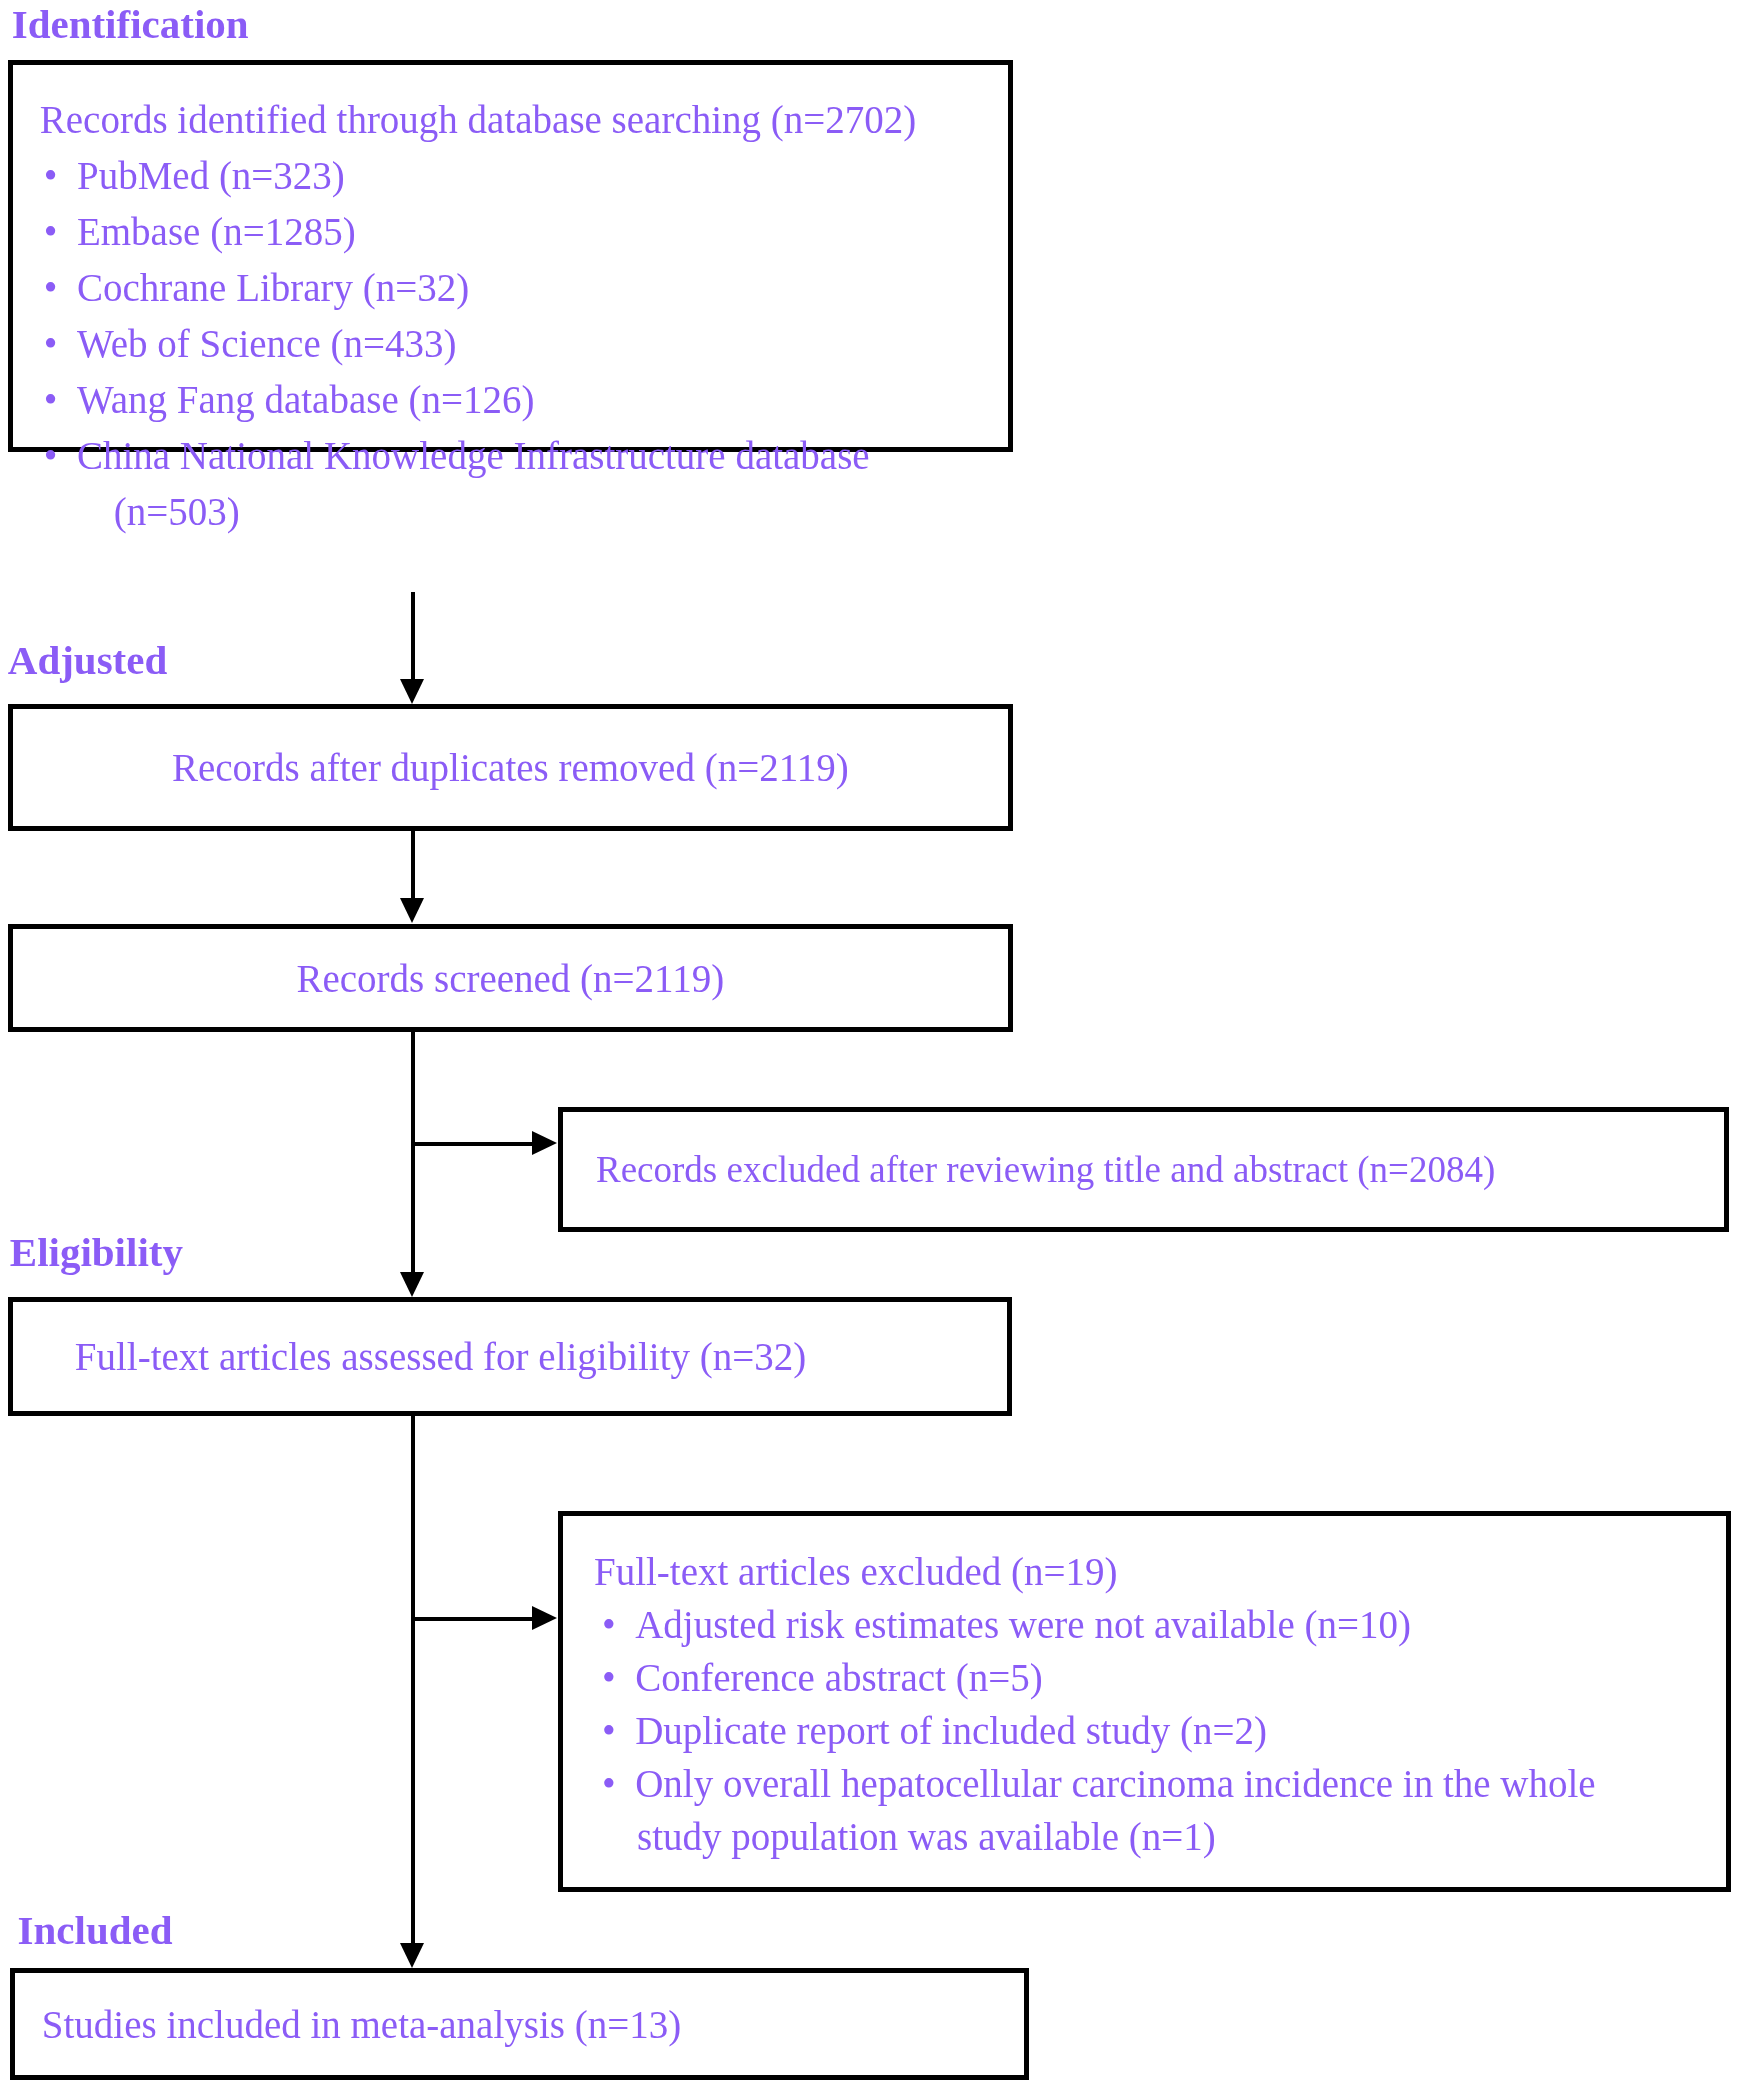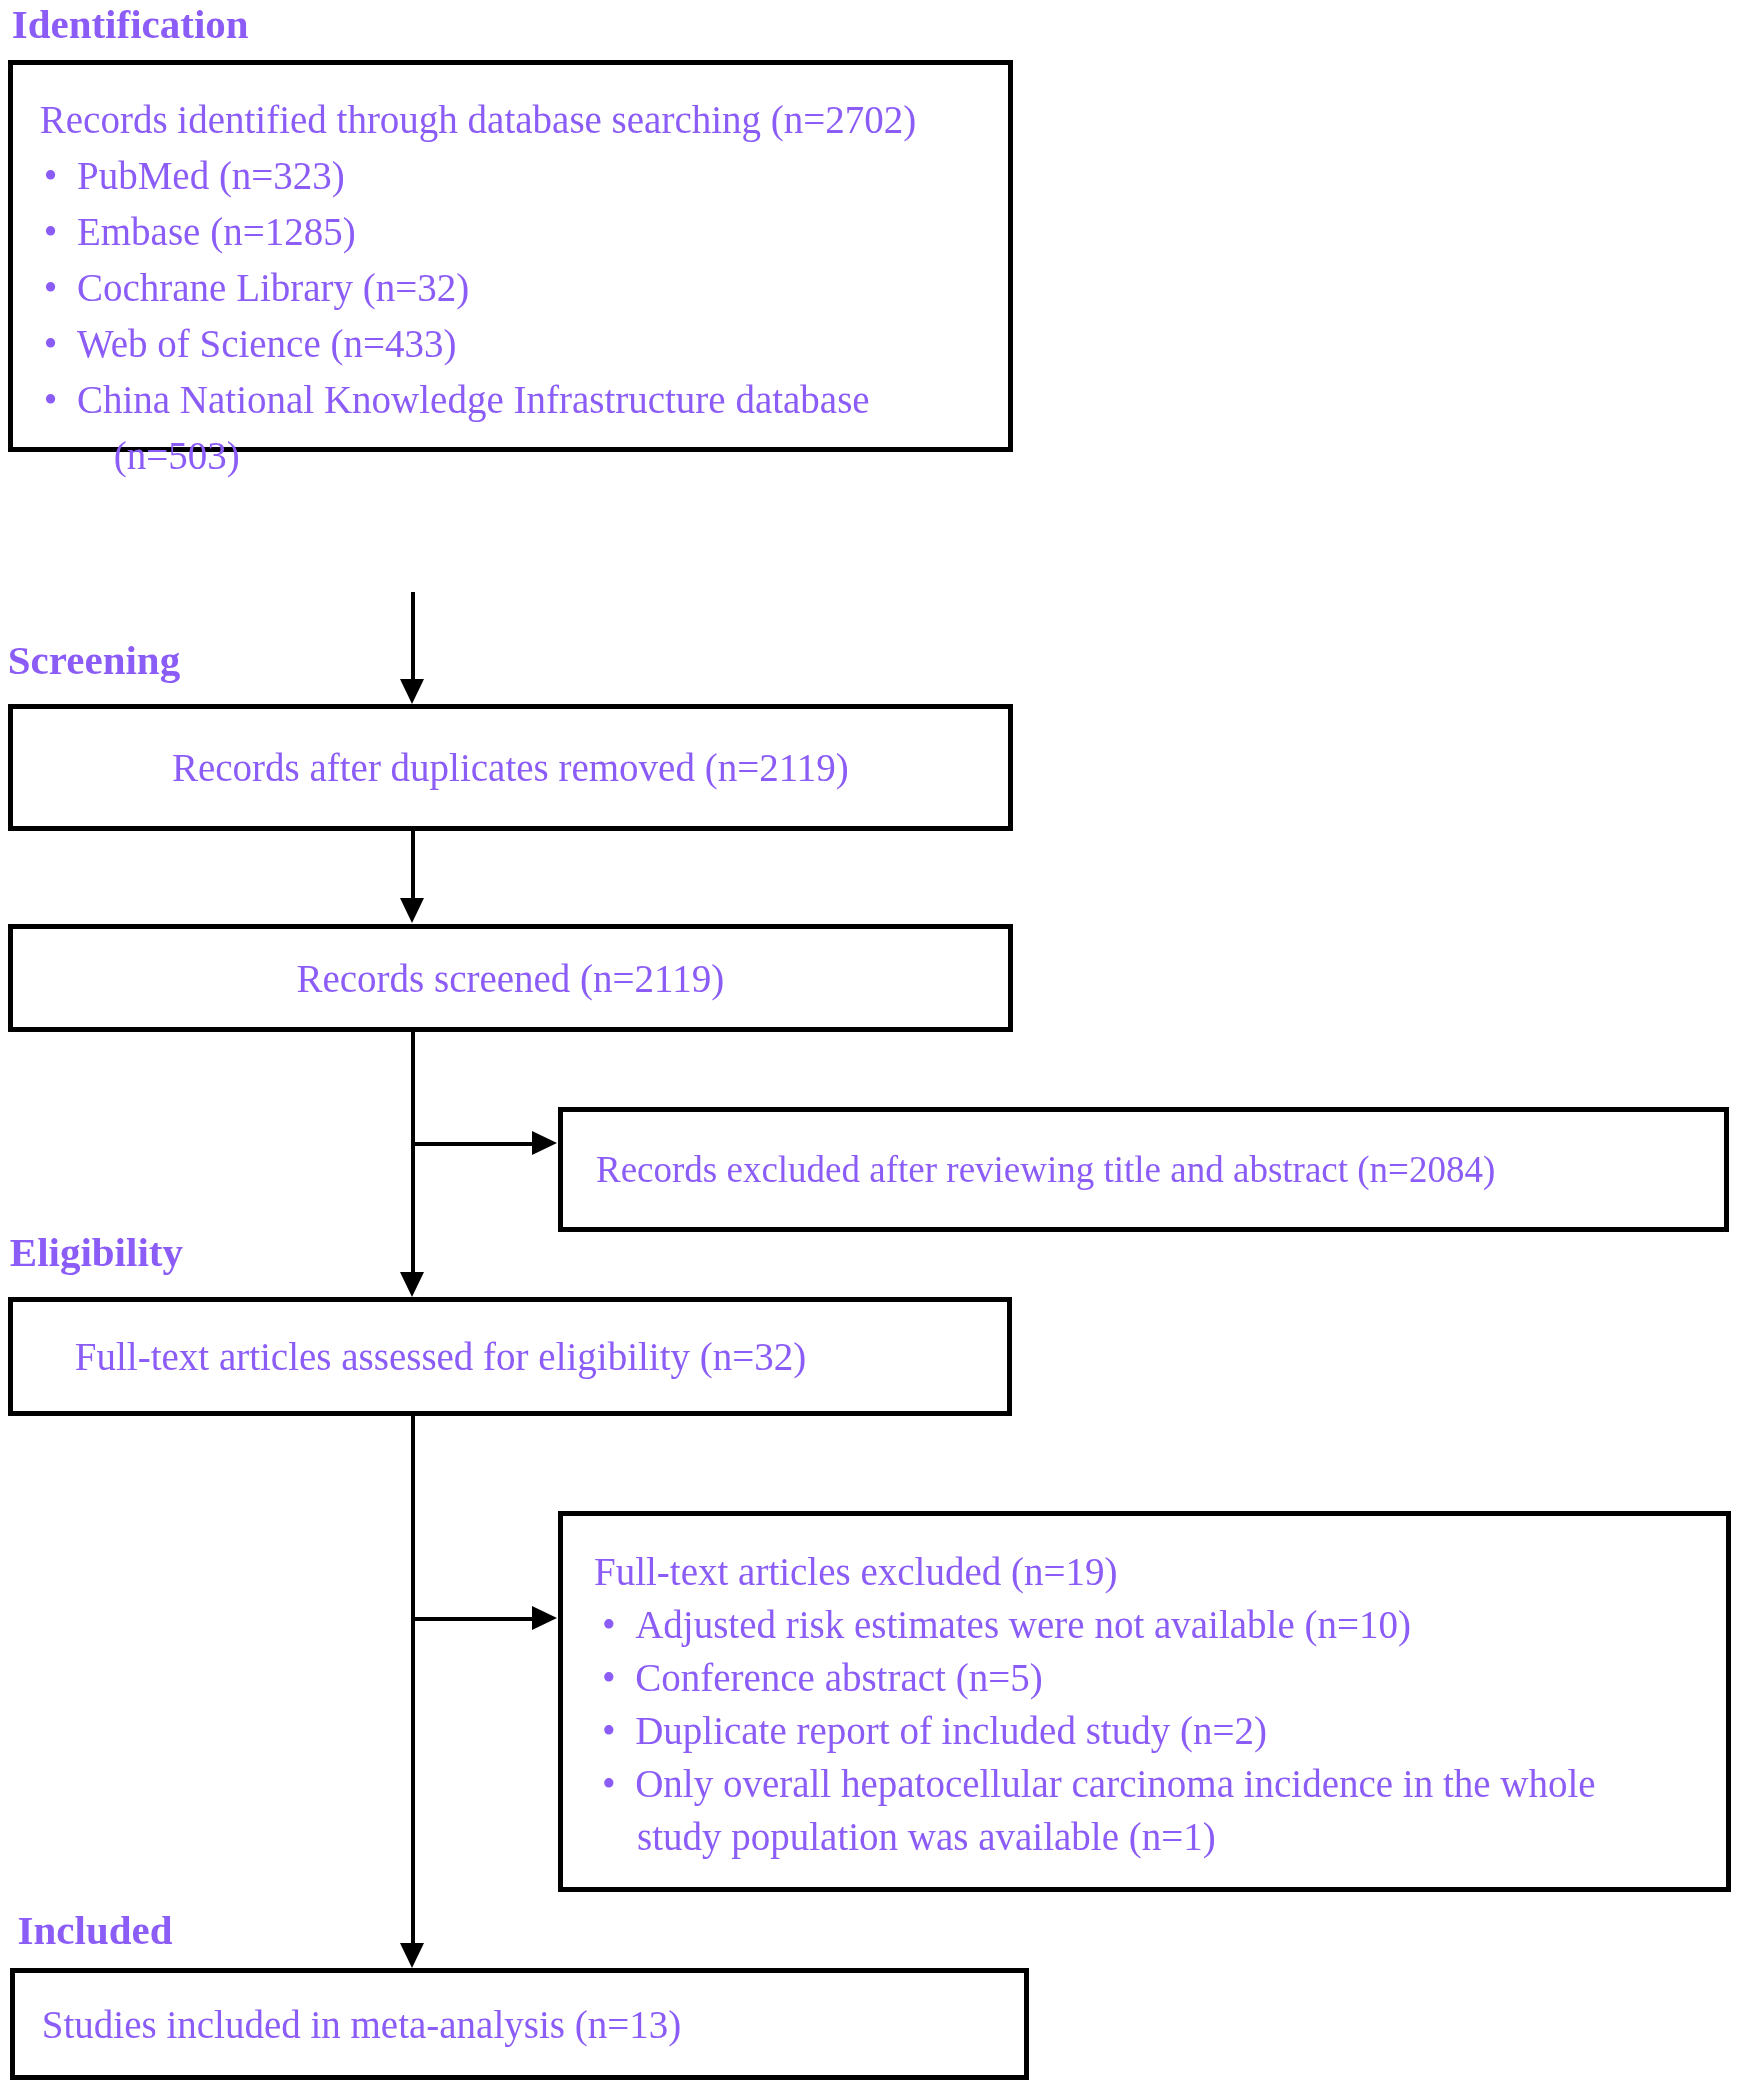--- a/index.html
+++ b/index.html
@@ -58,31 +58,32 @@
     border-bottom: 12.7px solid transparent;
     border-left: 25px solid #000000;
   }
 </style>
 </head>
 <body>
 
 <div id="canvas">
 
   <div class="stage-label" style="left:11.7px; top:2px;">Identification</div>
-  <div class="stage-label" style="left:7.8px; top:638px;">Screening</div>
+  <div class="stage-label" style="left:7.8px; top:638px;">Adjusted</div>
   <div class="stage-label" style="left:9.8px; top:1230px;">Eligibility</div>
   <div class="stage-label" style="left:17.6px; top:1908px;">Included</div>
 
   <div class="fbox" id="box-identified" style="left:7.8px; top:60px; width:1005px; height:392px;">
     <div class="box-title">Records identified through database searching (n=2702)</div>
     <ul class="plain-list">
       <li>PubMed (n=323)</li>
       <li>Embase (n=1285)</li>
       <li>Cochrane Library (n=32)</li>
       <li>Web of Science (n=433)</li>
+      <li>Wang Fang database (n=126)</li>
       <li>China National Knowledge Infrastructure database (n=503)</li>
     </ul>
   </div>
 
   <div class="vline" style="left:411px; top:592px; height:89px;"></div>
   <div class="arrowhead-down" style="left:400px; top:679px;"></div>
 
   <div class="fbox single center-text" style="left:7.8px; top:704px; width:1005px; height:127px;">
     <span>Records after duplicates removed (n=2119)</span>
   </div>

